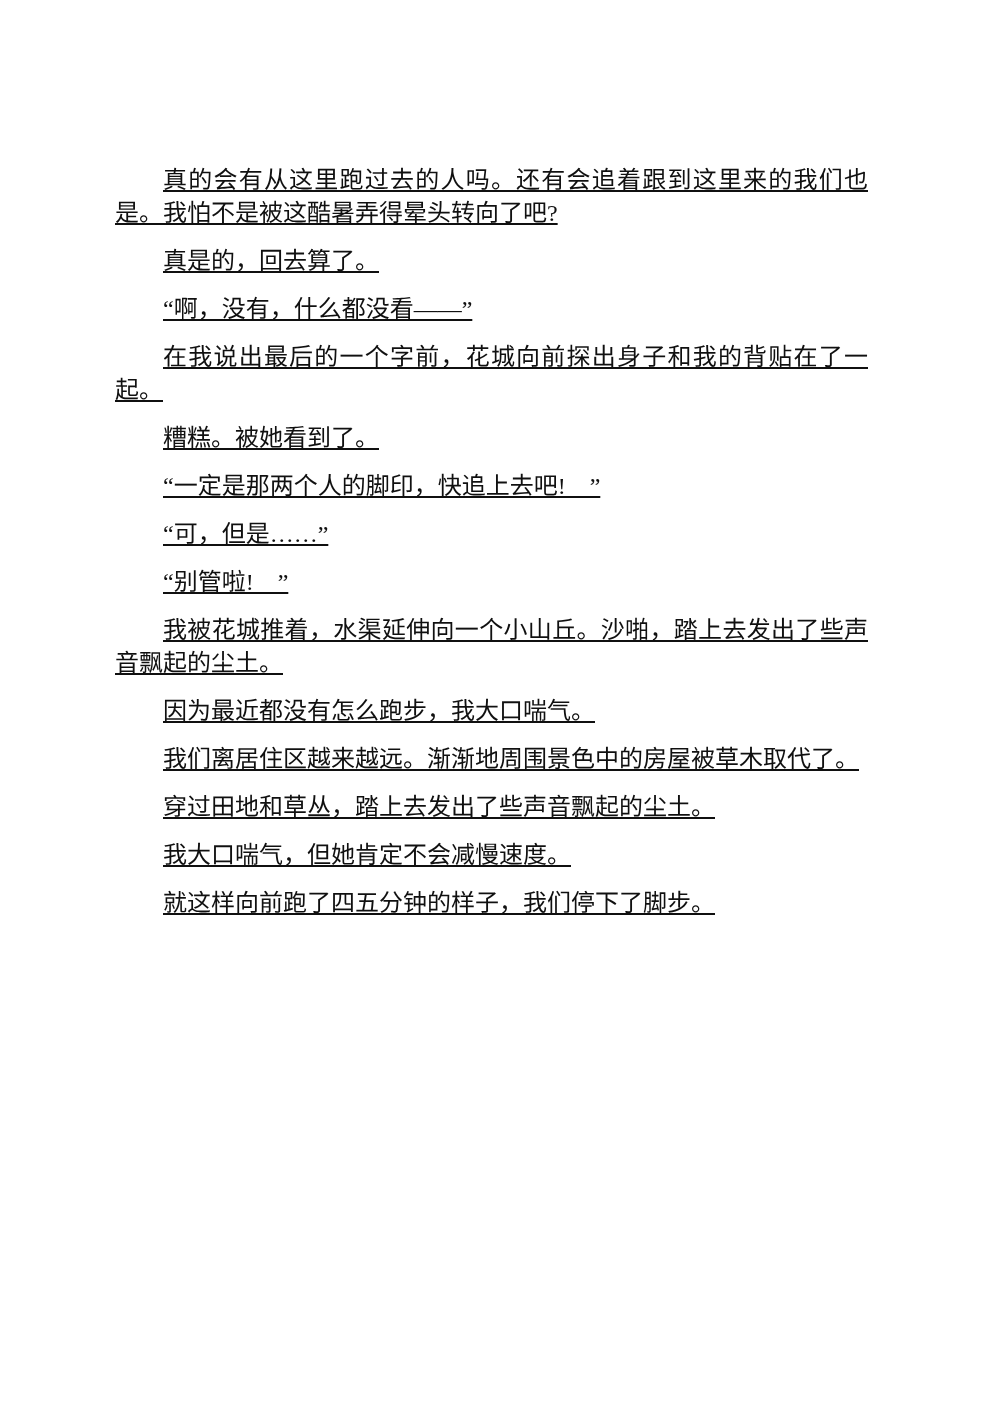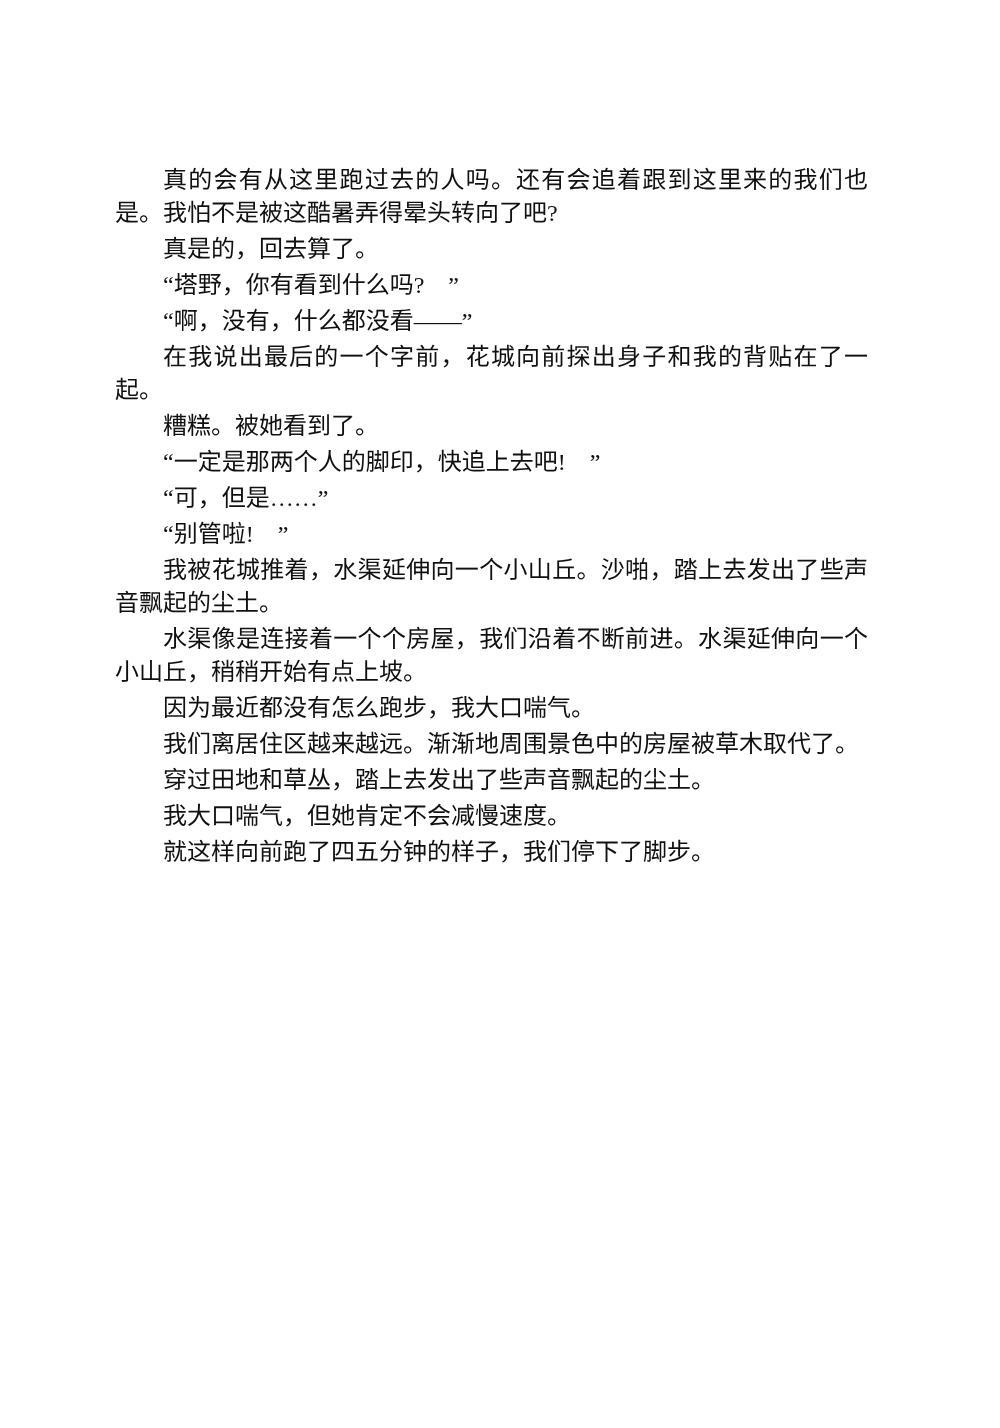--- a/index.html
+++ b/index.html
@@ -20,44 +20,43 @@
     top: 164px;
     left: 115px;
     width: 753px;
     color: #101010;
     font-family: "Liberation Serif", "DejaVu Serif", serif;
     font-size: 24px;
     line-height: 33px;
     text-align: justify;
     text-justify: inter-ideograph;
     word-break: break-all;
+    text-decoration: underline;
   }
   .text-block p {
     margin: 0;
     text-indent: 48px;
   }
   .text-block p + p {
-    margin-top: 3px;
+    margin-top: 15px;
   }
 </style>
 </head>
 <body>
 
 <div class="page">
   <div class="text-block">
     <p>真的会有从这里跑过去的人吗。还有会追着跟到这里来的我们也是。我怕不是被这酷暑弄得晕头转向了吧?</p>
     <p>真是的，回去算了。</p>
-    <p>“塔野，你有看到什么吗?　”</p>
     <p>“啊，没有，什么都没看——”</p>
     <p>在我说出最后的一个字前，花城向前探出身子和我的背贴在了一起。</p>
     <p>糟糕。被她看到了。</p>
     <p>“一定是那两个人的脚印，快追上去吧!　”</p>
     <p>“可，但是……”</p>
     <p>“别管啦!　”</p>
     <p>我被花城推着，水渠延伸向一个小山丘。沙啪，踏上去发出了些声音飘起的尘土。</p>
-    <p>水渠像是连接着一个个房屋，我们沿着不断前进。水渠延伸向一个小山丘，稍稍开始有点上坡。</p>
     <p>因为最近都没有怎么跑步，我大口喘气。</p>
     <p>我们离居住区越来越远。渐渐地周围景色中的房屋被草木取代了。</p>
     <p>穿过田地和草丛，踏上去发出了些声音飘起的尘土。</p>
     <p>我大口喘气，但她肯定不会减慢速度。</p>
     <p>就这样向前跑了四五分钟的样子，我们停下了脚步。</p>
   </div>
 </div>
 
 </body></html>

